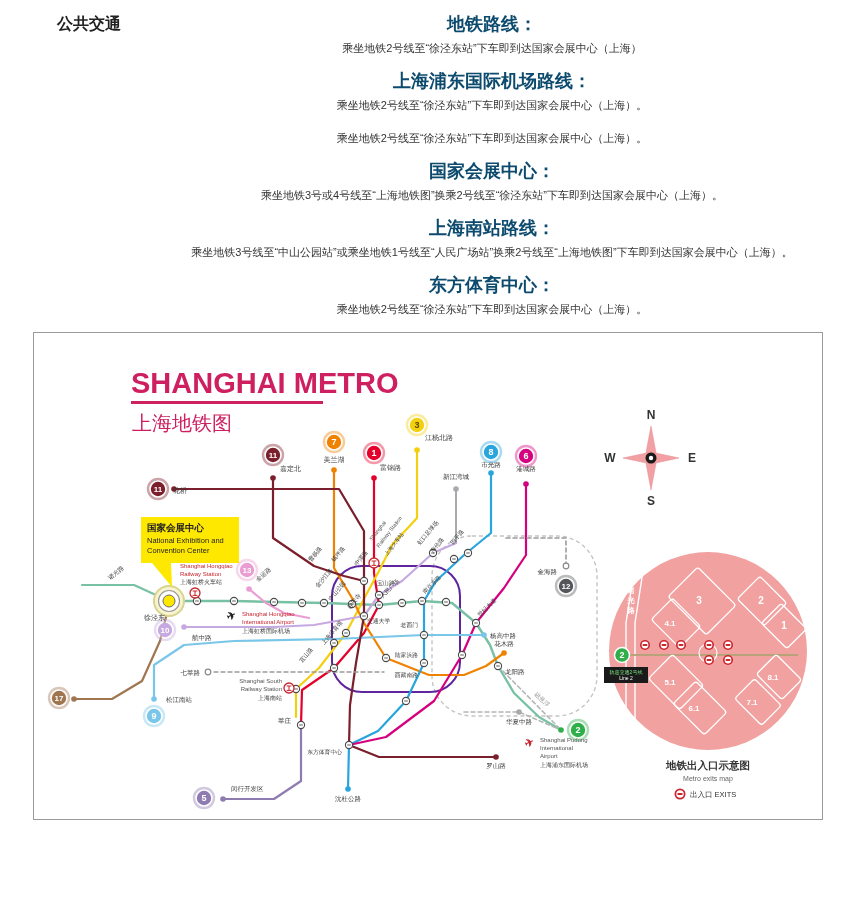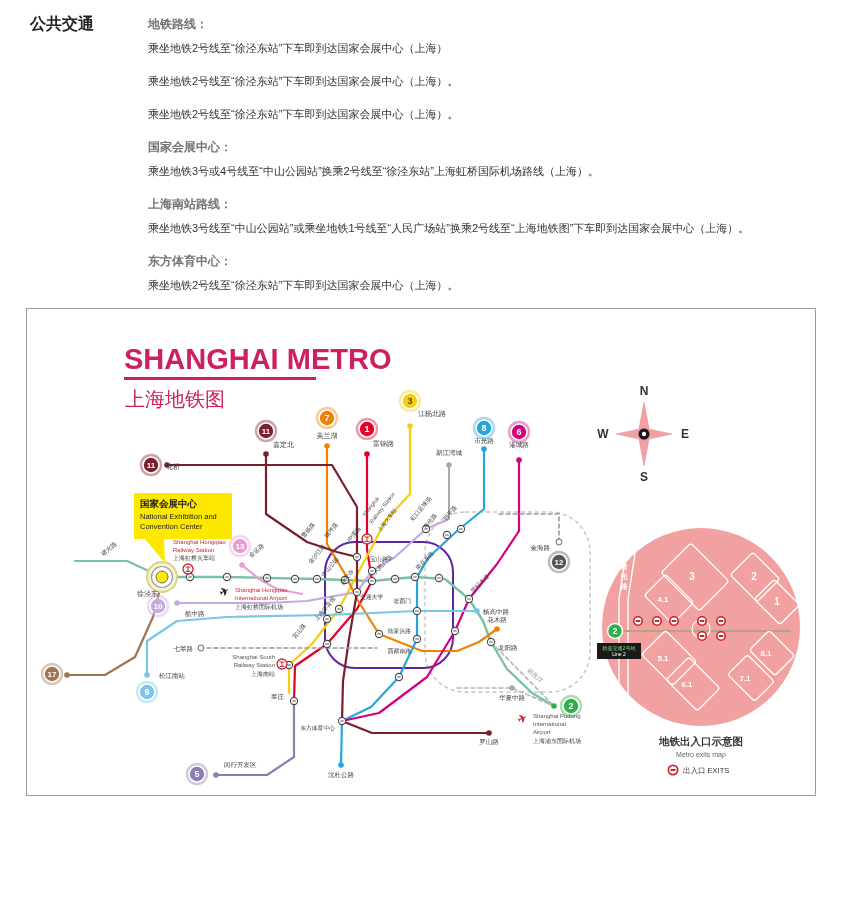--- a/index.html
+++ b/index.html
@@ -1,45 +1,46 @@
 <!DOCTYPE html>
 <html><head>
 <meta charset="utf-8">
 <style>
   html,body{margin:0;padding:0;background:#fff;}
-  .page{width:844px;height:907px;background:#fff;overflow:hidden;font-family:"Liberation Sans",sans-serif;}
+  .page{width:844px;height:907px;background:#fff;overflow:hidden;font-family:"Liberation Sans",sans-serif;text-align:center;}
   .section{display:flex;padding:12px 0 0 30px;}
   .section-label{width:118px;font-size:16px;font-weight:bold;color:#222;line-height:24px;}
   .blocks{width:688px;}
   .block{margin-bottom:9px;}
-  .block .rt{font-size:12px;font-weight:bold;color:#737373;line-height:24px;}
+  .block .rt{font-size:18px;font-weight:bold;color:#0c4a6e;line-height:24px;}
   .block .rb{font-size:11px;color:#333;line-height:24px;}
-  .map-frame{position:relative;margin:2px 0 0 26px;width:788px;height:486px;border:1px solid #9b9b9b;}
+  .map-frame{position:relative;margin:2px 0 0 33px;width:788px;height:486px;border:1px solid #9b9b9b;}
   svg text{font-family:"Liberation Sans",sans-serif;}
 </style>
 </head>
 <body>
 
 <div class="page">
   <div class="section">
     <div class="section-label">公共交通</div>
     <div class="blocks">
         <div class="block">
           <div class="rt">地铁路线：</div>
           <div class="rb">乘坐地铁2号线至“徐泾东站”下车即到达国家会展中心（上海）</div>
         </div>
         <div class="block">
+          <div class="rt">上海浦东国际机场路线：</div>
           <div class="rb">乘坐地铁2号线至“徐泾东站”下车即到达国家会展中心（上海）。</div>
         </div>
         <div class="block">
           <div class="rb">乘坐地铁2号线至“徐泾东站”下车即到达国家会展中心（上海）。</div>
         </div>
         <div class="block">
           <div class="rt">国家会展中心：</div>
-          <div class="rb">乘坐地铁3号或4号线至“中山公园站”换乘2号线至“徐泾东站”上海虹桥国际机场路线（上海）。</div>
+          <div class="rb">乘坐地铁3号或4号线至“上海地铁图”换乘2号线至“徐泾东站”下车即到达国家会展中心（上海）。</div>
         </div>
         <div class="block">
           <div class="rt">上海南站路线：</div>
           <div class="rb">乘坐地铁3号线至“中山公园站”或乘坐地铁1号线至“人民广场站”换乘2号线至“上海地铁图”下车即到达国家会展中心（上海）。</div>
         </div>
         <div class="block">
           <div class="rt">东方体育中心：</div>
           <div class="rb">乘坐地铁2号线至“徐泾东站”下车即到达国家会展中心（上海）。</div>
         </div>
       </div>

